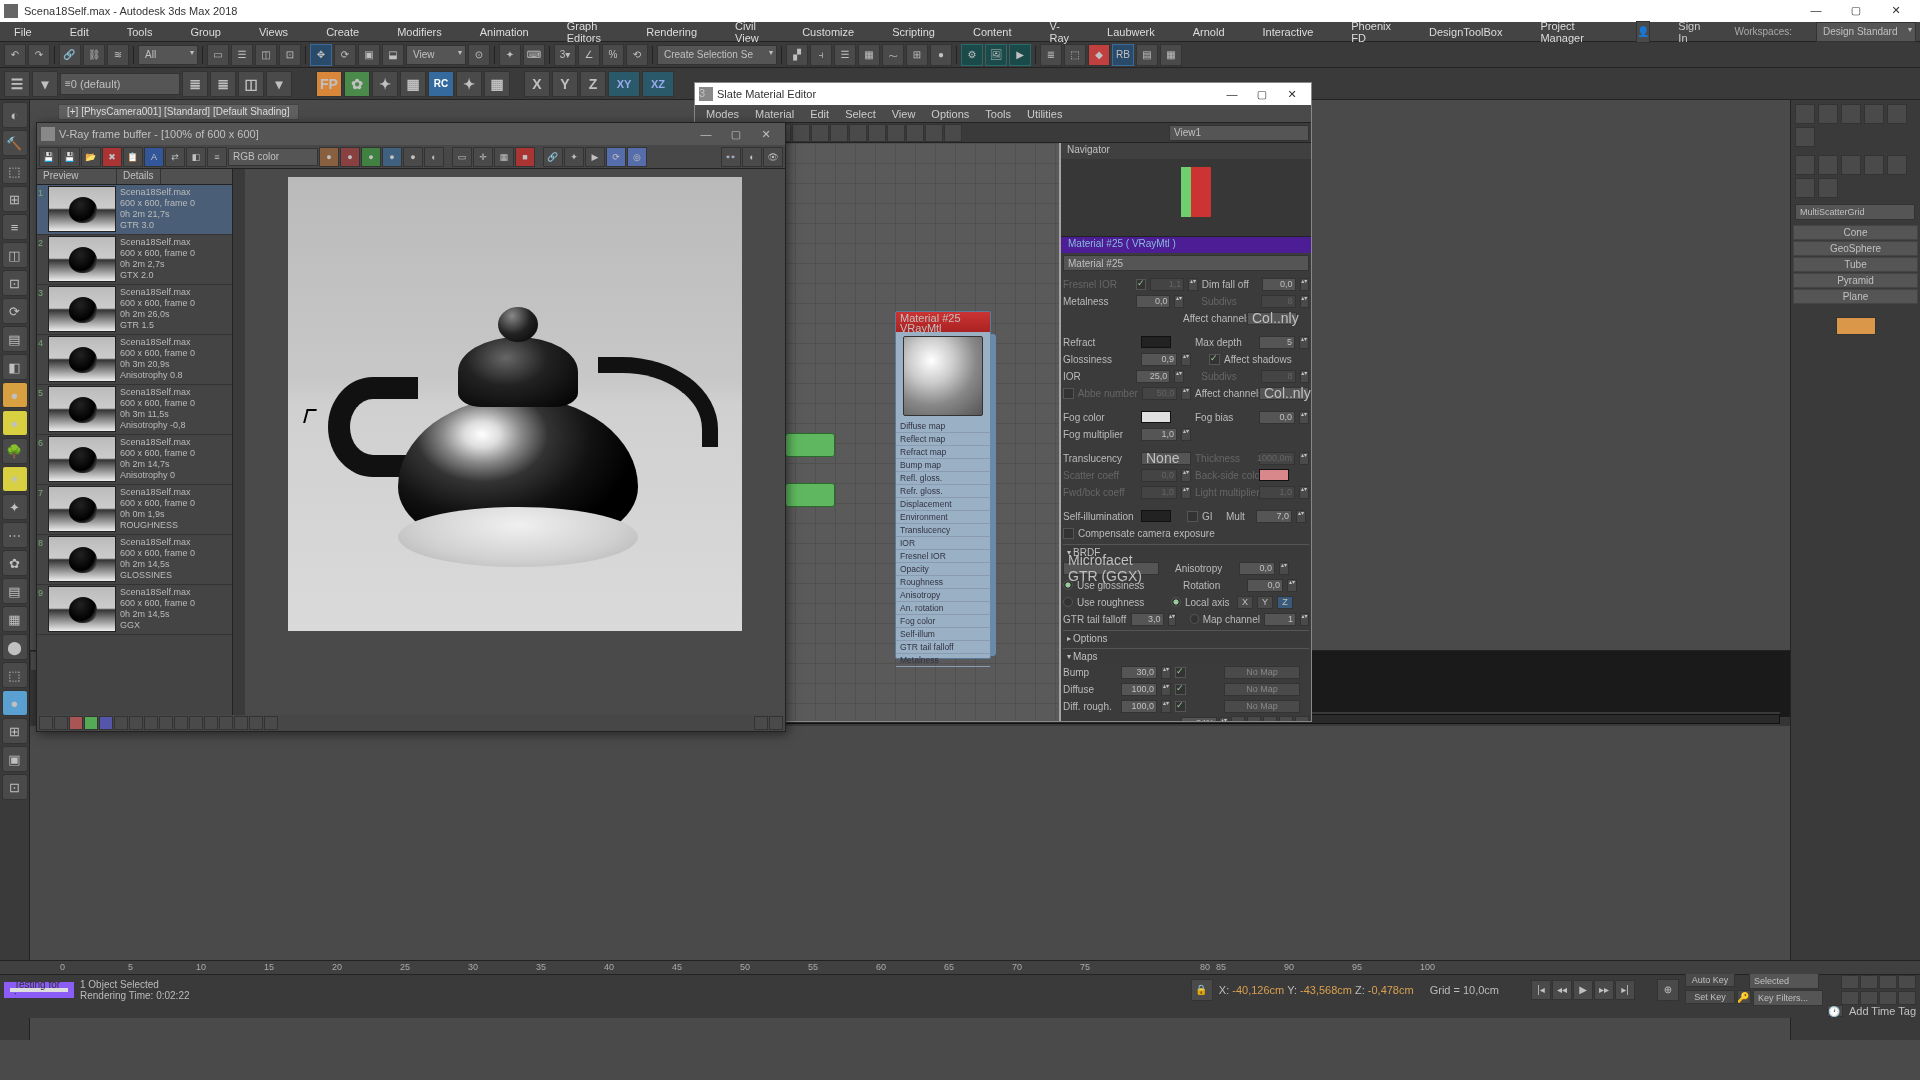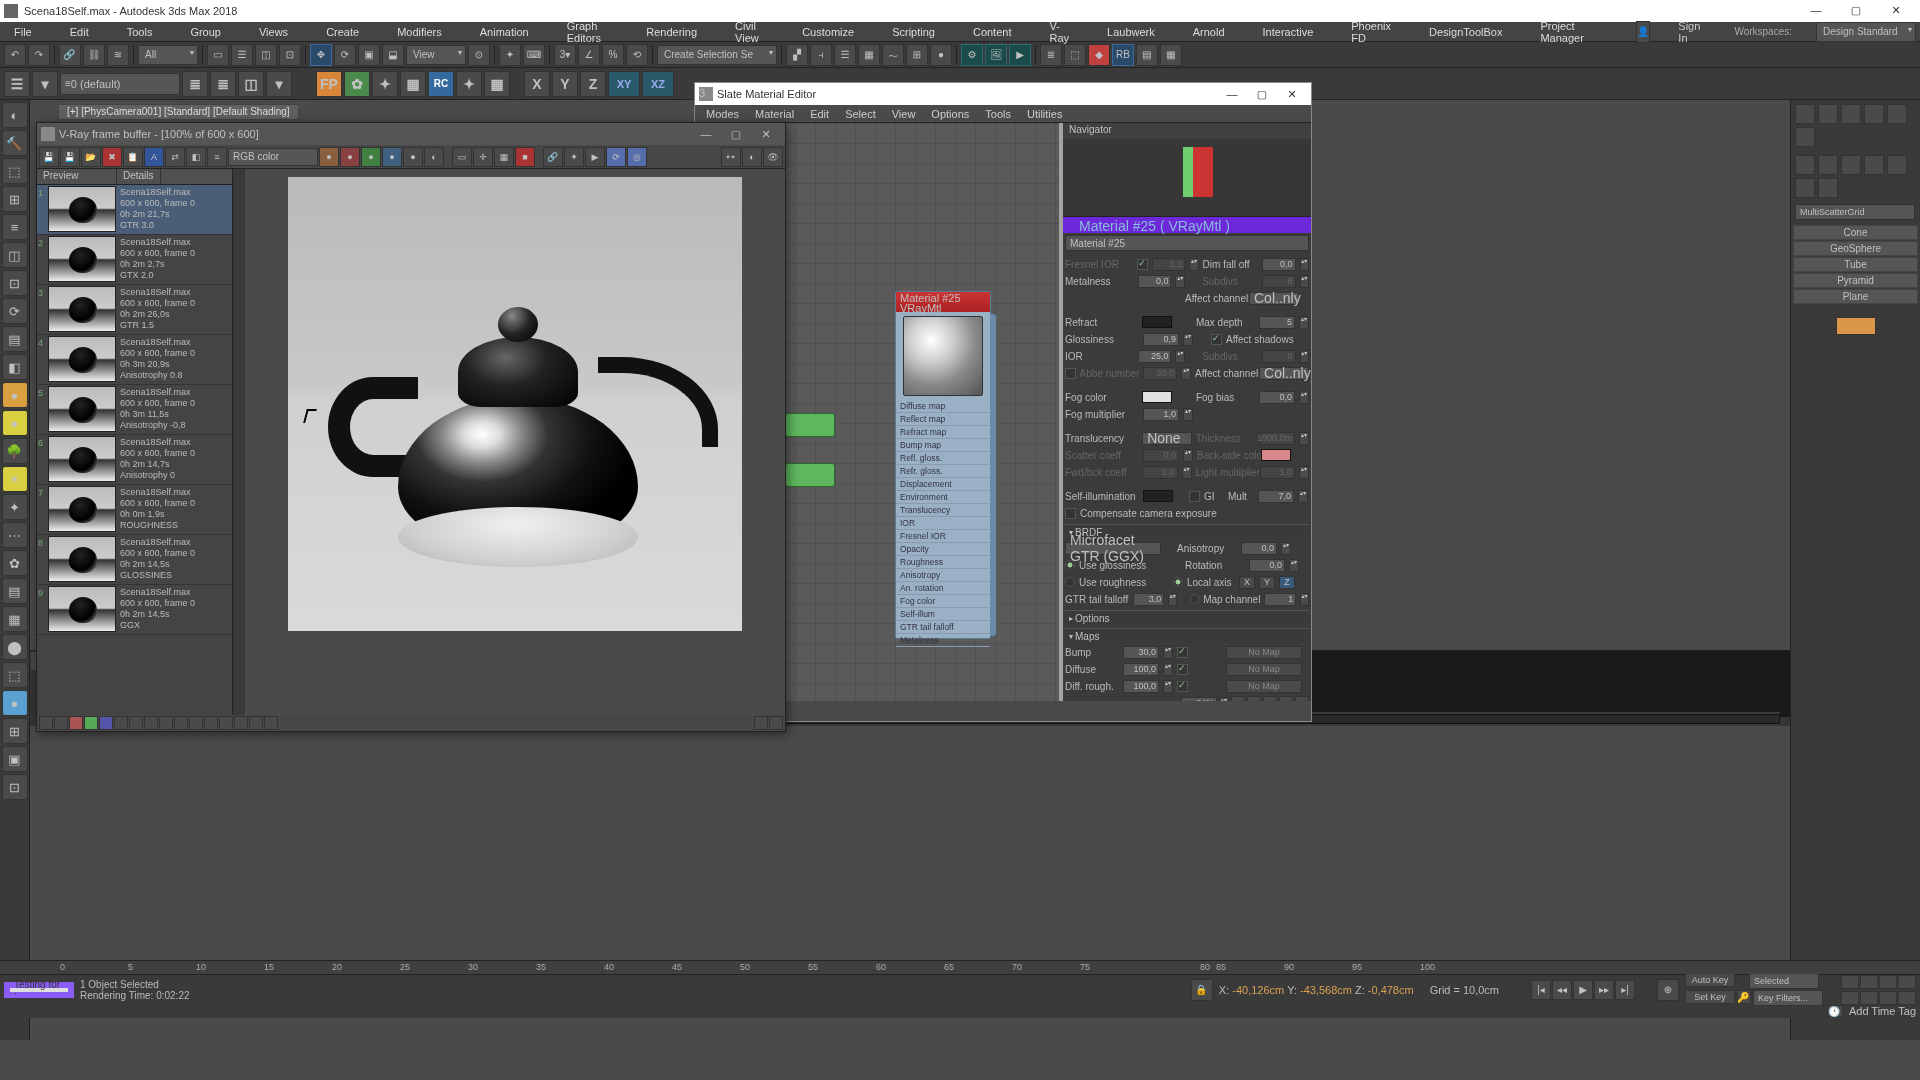--- a/index.html
+++ b/index.html
@@ -77,27 +77,27 @@
 .sme-tb .spacer{flex:1}
 .sme-tb .viewdrop{width:140px;height:16px;background:#555;border:1px solid #333;padding:0 4px;font-size:10px;display:flex;align-items:center}
 .sme-body{display:flex;height:calc(100% - 60px)}
 .sme-canvas{flex:1;background:#5a5a5a;background-image:linear-gradient(#505050 1px,transparent 1px),linear-gradient(90deg,#505050 1px,transparent 1px);background-size:20px 20px;position:relative}
 .node-green{position:absolute;width:50px;height:24px;background:#5fb85f;border:1px solid #2a6a2a;border-radius:3px}
 .node-mat{position:absolute;left:200px;top:168px;width:96px;height:348px;background:#9ab0c4;border:1px solid #5a7a9a;border-radius:2px}
 .node-mat .nm-hdr{height:20px;background:linear-gradient(#cc3333,#aa2222);font-size:9px;padding:2px 4px;color:#fff;line-height:9px}
 .node-mat .nm-prev{width:80px;height:80px;margin:4px auto;background:radial-gradient(circle at 35% 30%,#fff,#ccc 30%,#888 60%,#555);border:1px solid #333;border-radius:2px}
 .node-mat .nm-slot{height:13px;font-size:8.5px;padding:0 4px;color:#334;border-bottom:1px solid #8a9ab0;line-height:13px}
 .node-mat .nm-side{position:absolute;right:-6px;top:22px;width:6px;bottom:2px;background:#6a8aaa;border-radius:0 3px 3px 0}
-.sme-right{width:252px;background:#3b3b3b;border-left:4px solid #a3a3a3;display:flex;flex-direction:column}
+.sme-right{width:252px;background:#3b3b3b;border-left:2px solid #a3a3a3;display:flex;flex-direction:column}
 .sme-nav{height:94px;background:#373737;border-bottom:1px solid #222;position:relative}
 .sme-nav .hdr{height:16px;background:#404040;padding:1px 6px;font-size:10px}
 .sme-nav .mini{position:absolute;left:120px;top:24px;width:30px;height:50px;display:flex}
 .sme-nav .mini .a{width:10px;background:#6fcf6f}
 .sme-nav .mini .b{width:20px;background:#cc3333}
-.mat-title{height:16px;background:#6d28d9;padding:1px 16px;font-size:14px;color:#8bd}
+.mat-title{height:16px;background:#4c1d95;padding:1px 7px;font-size:10px;color:#8bd}
 .mat-name{height:16px;background:#555;border:1px solid #333;margin:2px;padding:0 4px;font-size:10px;display:flex;align-items:center}
 .mat-params{flex:1;overflow-y:auto;padding:2px}
 .prow{display:flex;align-items:center;height:16px;gap:4px;margin:1px 0}
 .prow .lbl{width:74px;font-size:10px;color:#bbb;white-space:nowrap;overflow:hidden}
 .prow .lbl.dim{color:#666}
 .prow .sw{width:30px;height:12px;background:#222;border:1px solid #111}
 .prow .sw.wh{background:#e0e0e0}
 .prow .sw.pk{background:#d8888a}
 .prow .spin{width:36px;height:13px;background:#555;border:1px solid #333;font-size:9px;padding:0 2px;text-align:right;display:flex;align-items:center;justify-content:flex-end}
 .prow .spin.dim{background:#444;color:#666}
@@ -440,20 +440,38 @@
     <div class="sme-menu">
       <div class="m">Modes</div>
       <div class="m">Material</div>
       <div class="m">Edit</div>
       <div class="m">Select</div>
       <div class="m">View</div>
       <div class="m">Options</div>
       <div class="m">Tools</div>
       <div class="m">Utilities</div>
     </div>
+    <div class="sme-tb">
+      <div class="b"></div>
+      <div class="b"></div>
+      <div class="b"></div>
+      <div class="b"></div>
+      <div class="b"></div>
+      <div class="b"></div>
+      <div class="b"></div>
+      <div class="b"></div>
+      <div class="b"></div>
+      <div class="b"></div>
+      <div class="b"></div>
+      <div class="b"></div>
+      <div class="b"></div>
+      <div class="b"></div>
+      <div class="spacer"></div>
+      <div class="viewdrop">View1</div>
+    </div>
     <div class="sme-body">
       <div class="sme-canvas">
         <div class="node-green" style="left:90px;top:290px"></div>
         <div class="node-green" style="left:90px;top:340px"></div>
         <div class="node-mat">
           <div class="nm-hdr"><span>Material #25</span><br><span>VRayMtl</span></div>
           <div class="nm-prev"></div>
           <div id="nodeslots">
               <div class="nm-slot">Diffuse map</div>
               <div class="nm-slot">Reflect map</div>

